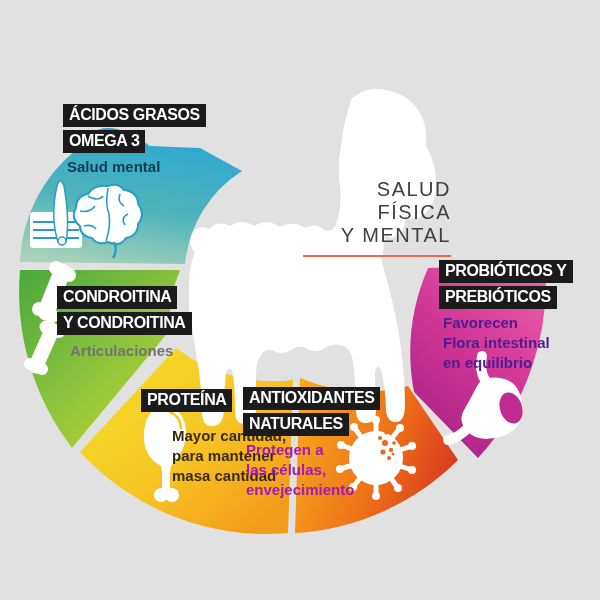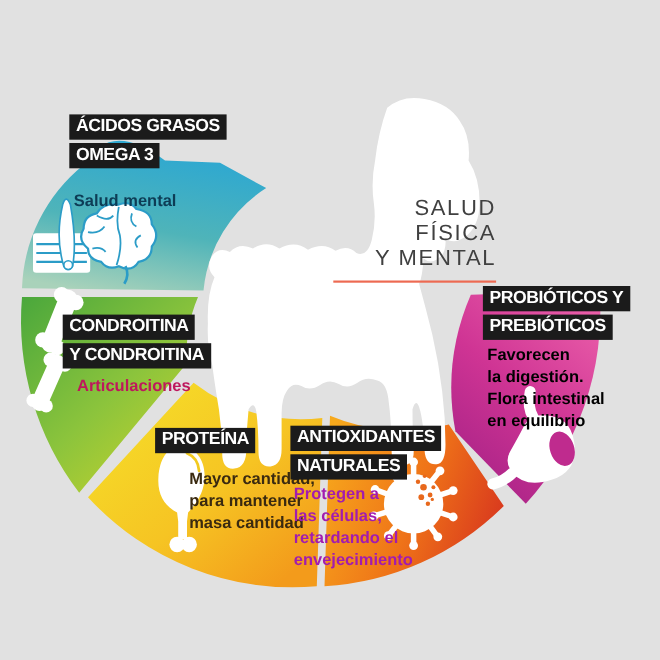--- a/index.html
+++ b/index.html
@@ -6,24 +6,24 @@
   body{width:600px;height:600px;background:#e1e1e1;font-family:"Liberation Sans",sans-serif;overflow:hidden;}
   .stage{position:relative;width:600px;height:600px;background:#e1e1e1;}
   .stage svg{position:absolute;left:0;top:0;}
   .labels{position:absolute;left:0;top:0;width:479px;height:600px;}
   .lblgroup{position:absolute;}
   .tagbox{display:table;background:#1b1b1b;color:#ffffff;font-weight:bold;font-size:16px;
           letter-spacing:-0.4px;padding:2px 6px 3px 6px;margin:0 0 3px 0;white-space:nowrap;}
   .sub{font-weight:bold;font-size:15px;line-height:20px;white-space:nowrap;}
   .sub div{white-space:nowrap;}
   .sub-omega{color:#0d3c55;}
-  .sub-gluco{color:#be185d;}
+  .sub-gluco{color:#737373;}
   .sub-prot{color:#3a2a10;}
   .sub-antiox{color:#a21caf;}
-  .sub-prob{color:#000000;}
+  .sub-prob{color:#4c1d95;}
   .tagline{position:absolute;right:28px;top:178px;width:148px;text-align:right;
            color:#404040;font-size:20px;line-height:23px;letter-spacing:1.5px;font-weight:normal;
            border-bottom:2px solid #ed6a52;padding-bottom:8px;}
 </style>
 </head>
 <body>
 
 <div class="stage">
 
   <svg width="600" height="600" viewBox="0 0 600 600">
@@ -164,21 +164,21 @@
       <path d="M 28,76 Q 18,86 8,88" fill="none" stroke="#ffffff" stroke-width="10" stroke-linecap="round"></path>
       <ellipse cx="71" cy="56" rx="11" ry="16" fill="#bf2b8e" transform="rotate(-18 71 56)"></ellipse>
     </g>
   </svg>
 
   <div class="labels">
 
     <div class="lblgroup" style="left:63px;top:104px;">
       <div class="tagbox">ÁCIDOS GRASOS</div>
       <div class="tagbox">OMEGA 3</div>
-      <div class="sub sub-omega" style="margin:20px 0 0 4px;">
+      <div class="sub sub-omega" style="margin:4px 0 0 4px;">
         <div>Salud mental</div>
       </div>
     </div>
 
     <div class="lblgroup" style="left:57px;top:286px;">
       <div class="tagbox">CONDROITINA</div>
       <div class="tagbox">Y CONDROITINA</div>
       <div class="sub sub-gluco" style="margin:6px 0 0 13px;">
         <div>Articulaciones</div>
       </div>
@@ -186,37 +186,35 @@
 
     <div class="lblgroup" style="left:141px;top:389px;">
       <div class="tagbox">PROTEÍNA</div>
       <div class="sub sub-prot" style="margin:14px 0 0 31px;">
         <div>Mayor cantidad,</div>
         <div>para mantener</div>
         <div>masa cantidad</div>
       </div>
     </div>
 
-    <div class="lblgroup" style="left:264px;top:387px;">
+    <div class="lblgroup" style="left:243px;top:387px;">
       <div class="tagbox">ANTIOXIDANTES</div>
       <div class="tagbox">NATURALES</div>
       <div class="sub sub-antiox" style="margin:4px 0 0 3px;">
         <div>Protegen a</div>
         <div>las células,</div>
-        <div>retardando el</div>
         <div>envejecimiento</div>
       </div>
     </div>
 
     <div class="lblgroup" style="left:402px;top:260px;margin-left:37px;">
       <div class="tagbox">PROBIÓTICOS Y</div>
       <div class="tagbox">PREBIÓTICOS</div>
       <div class="sub sub-prob" style="margin:4px 0 0 4px;">
         <div>Favorecen</div>
-        <div>la digestión.</div>
         <div>Flora intestinal</div>
         <div>en equilibrio</div>
       </div>
     </div>
 
     <div class="tagline">
       <div>SALUD FÍSICA</div>
       <div>Y MENTAL</div>
     </div>
 

